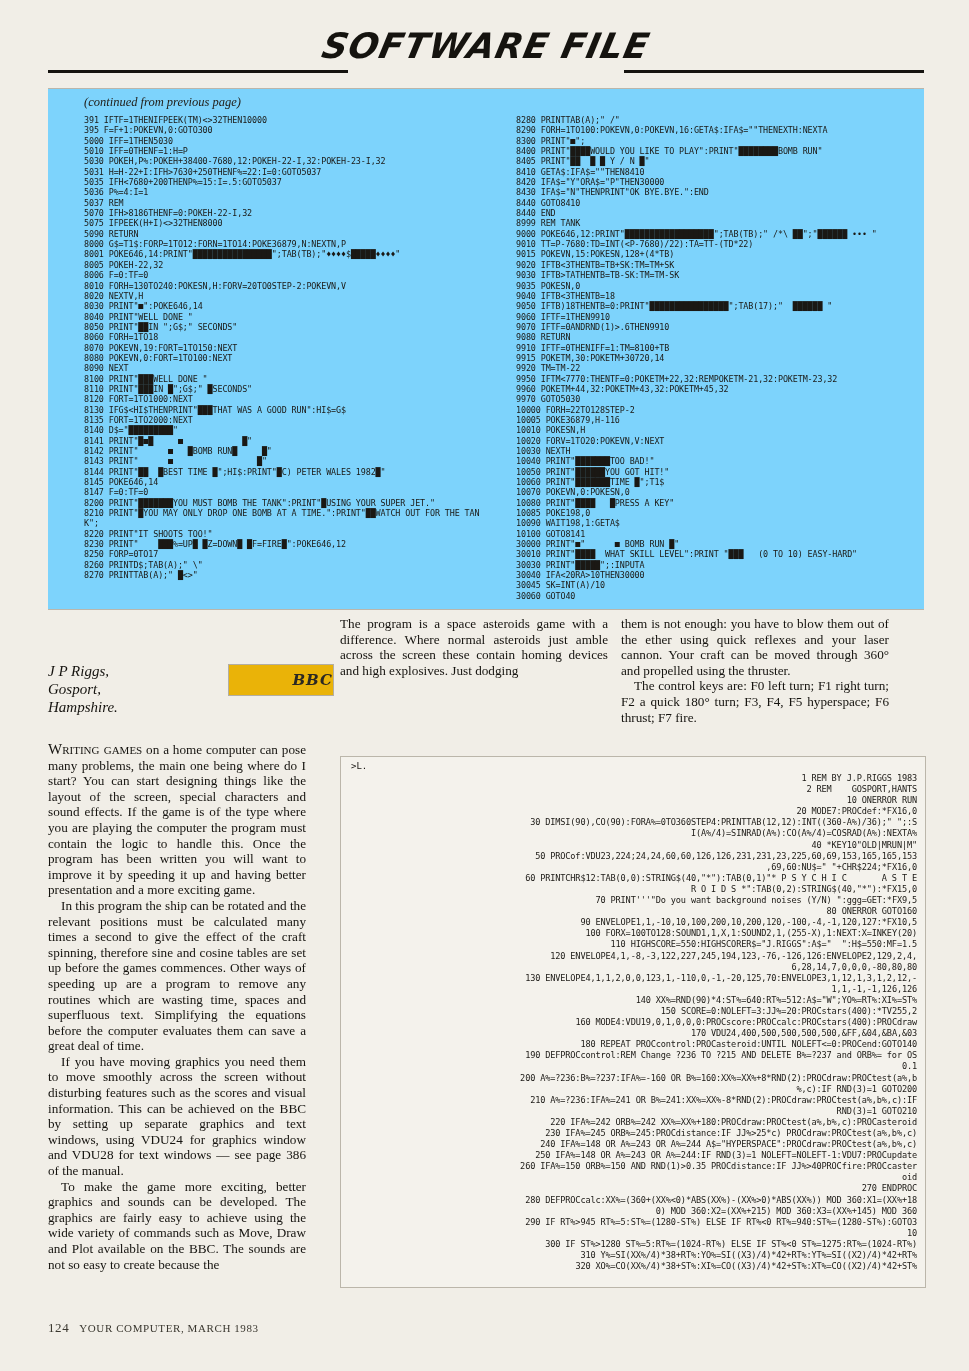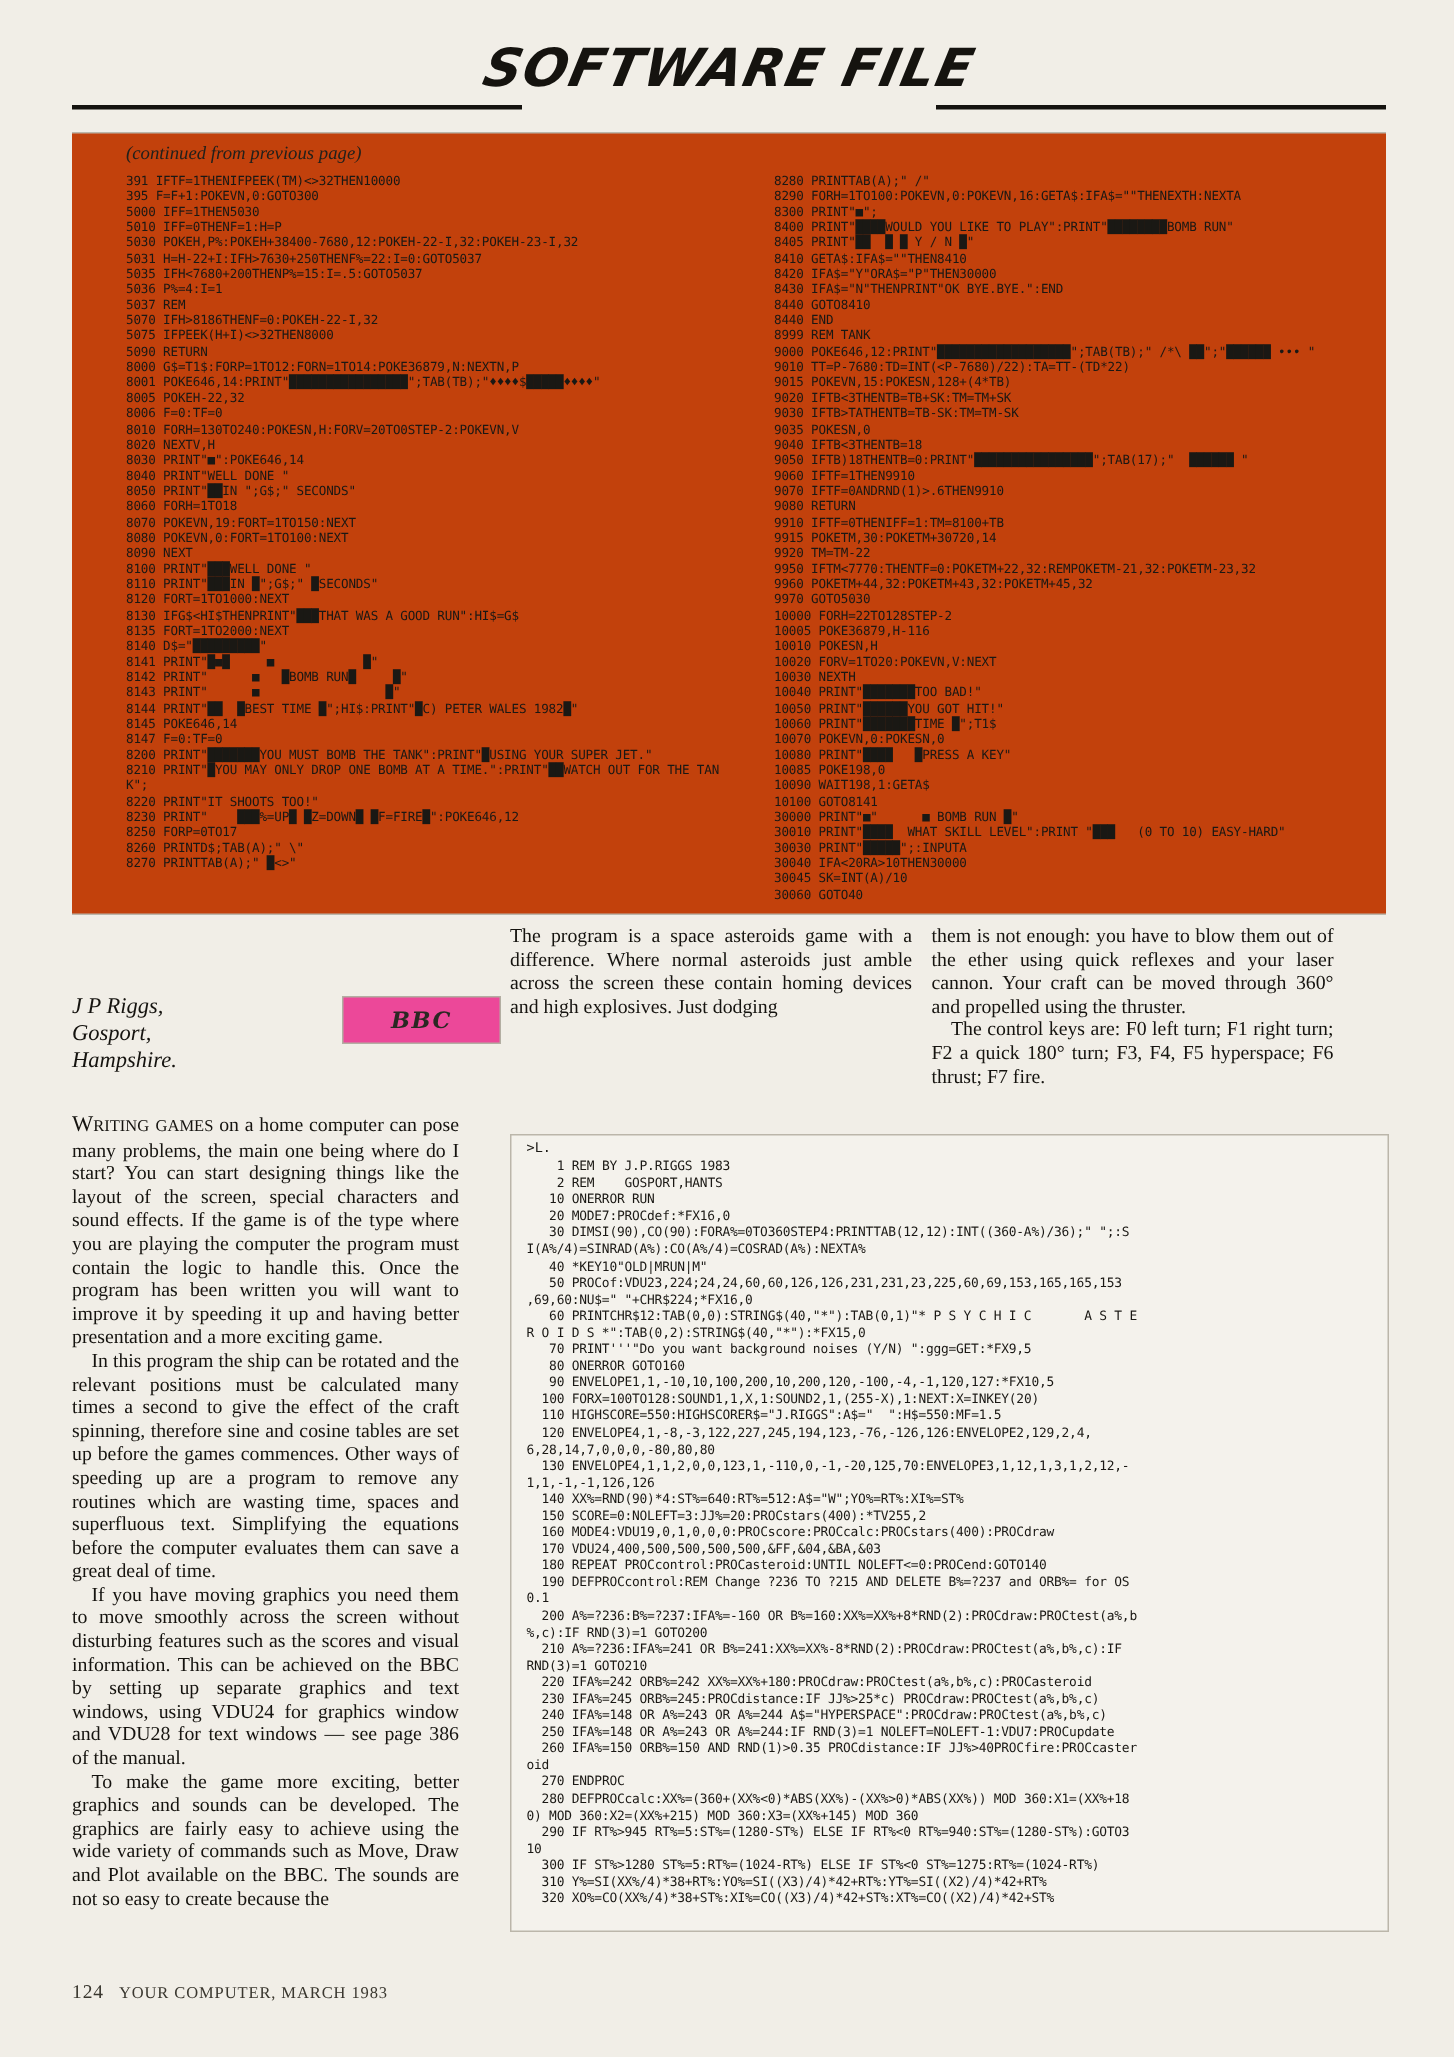--- a/index.html
+++ b/index.html
@@ -30,21 +30,21 @@
   }
   .masthead .rule-left,.masthead .rule-right{
     position:absolute;top:48px;height:3px;background:#15130f;
   }
   .masthead .rule-left{left:0;width:300px;}
   .masthead .rule-right{right:0;width:300px;}
 
   
   .listing-top{
     position:absolute;left:48px;top:88px;width:876px;height:520px;
-    background:#c2410c;
+    background:#7dd3fc;
     border-top:1px solid #bbb6aa;
     border-bottom:1px solid #bbb6aa;
   }
   .cont-note{
     position:absolute;left:36px;top:6px;
     font-style:italic;font-size:12.5px;color:#22201b;
   }
   .code-col{
     position:absolute;top:26px;
     font-family:"DejaVu Sans Mono", monospace;
@@ -62,22 +62,22 @@
     position:absolute;left:48px;top:620px;
     font-size:28px;letter-spacing:0.2px;color:#15130f;
     font-family:"Liberation Serif", serif;
   }
   .byline{
     position:absolute;left:48px;top:662px;
     font-style:italic;font-size:15px;line-height:18px;color:#15130f;
   }
   .machine-badge{
     position:absolute;left:228px;top:664px;width:104px;height:30px;
-    background:#ec4899;border:1px solid #b3aea2;
-    display:flex;align-items:center;justify-content:center;
+    background:#eab308;border:1px solid #b3aea2;
+    display:flex;align-items:center;justify-content:flex-end;
   }
   .machine-badge span{
     font-family:"DejaVu Serif", serif;
     font-weight:bold;font-style:italic;font-size:15px;
     color:#2b2823;letter-spacing:1px;
   }
 
   
   .col{
     position:absolute;
@@ -103,20 +103,21 @@
     font-family:"DejaVu Sans Mono", monospace;
     font-size:9px;color:#1a1814;
   }
   .listing-bottom .code{
     position:absolute;left:10px;top:16px;width:566px;
     font-family:"DejaVu Sans Mono", monospace;
     font-size:8.6px;line-height:11.1px;
     letter-spacing:-0.15px;
     color:#1a1814;
     white-space:pre-wrap;
+    text-align:right;
   }
   .cont-next{
     position:absolute;right:14px;bottom:4px;
     font-style:italic;font-size:12px;color:#22201b;
   }
 
   
   .folio{
     position:absolute;left:48px;top:1320px;
     font-size:11px;letter-spacing:0.6px;color:#3a372f;

